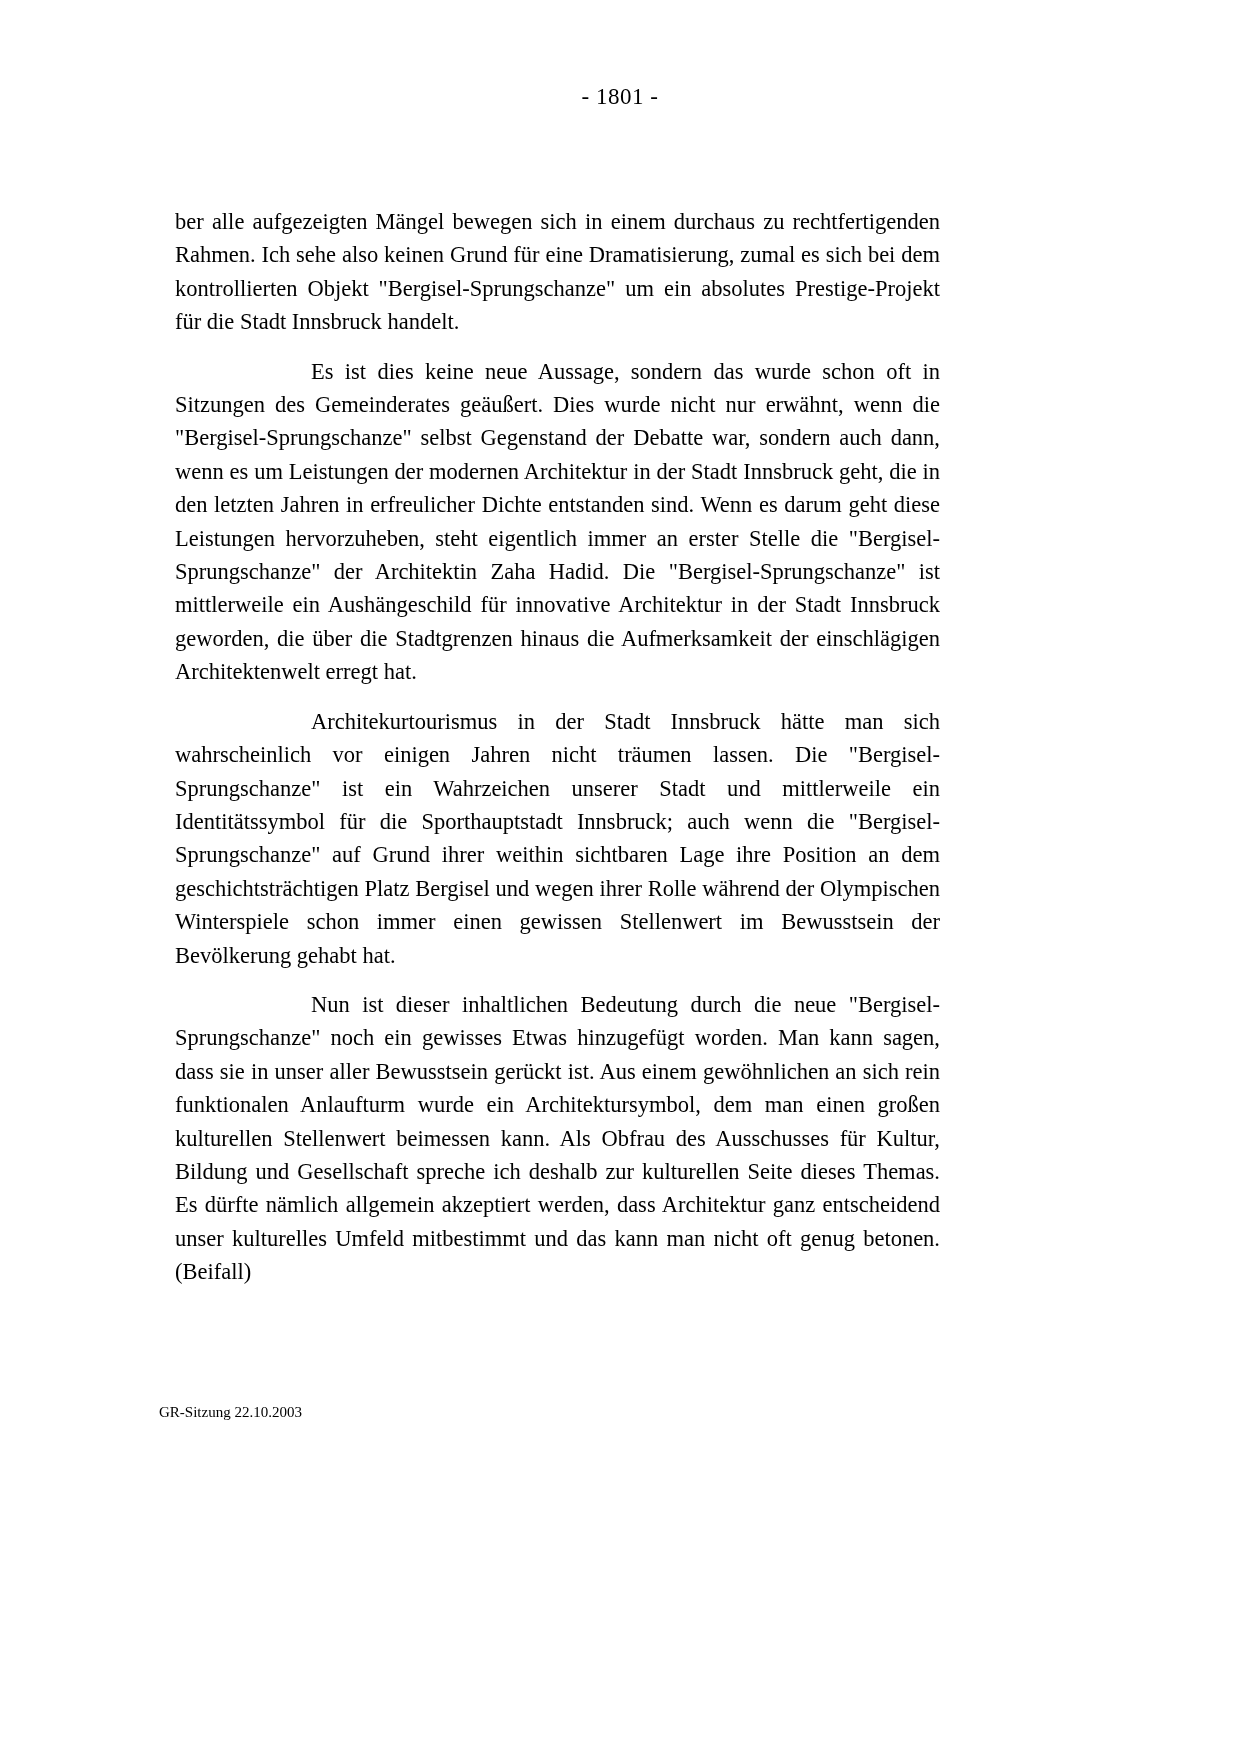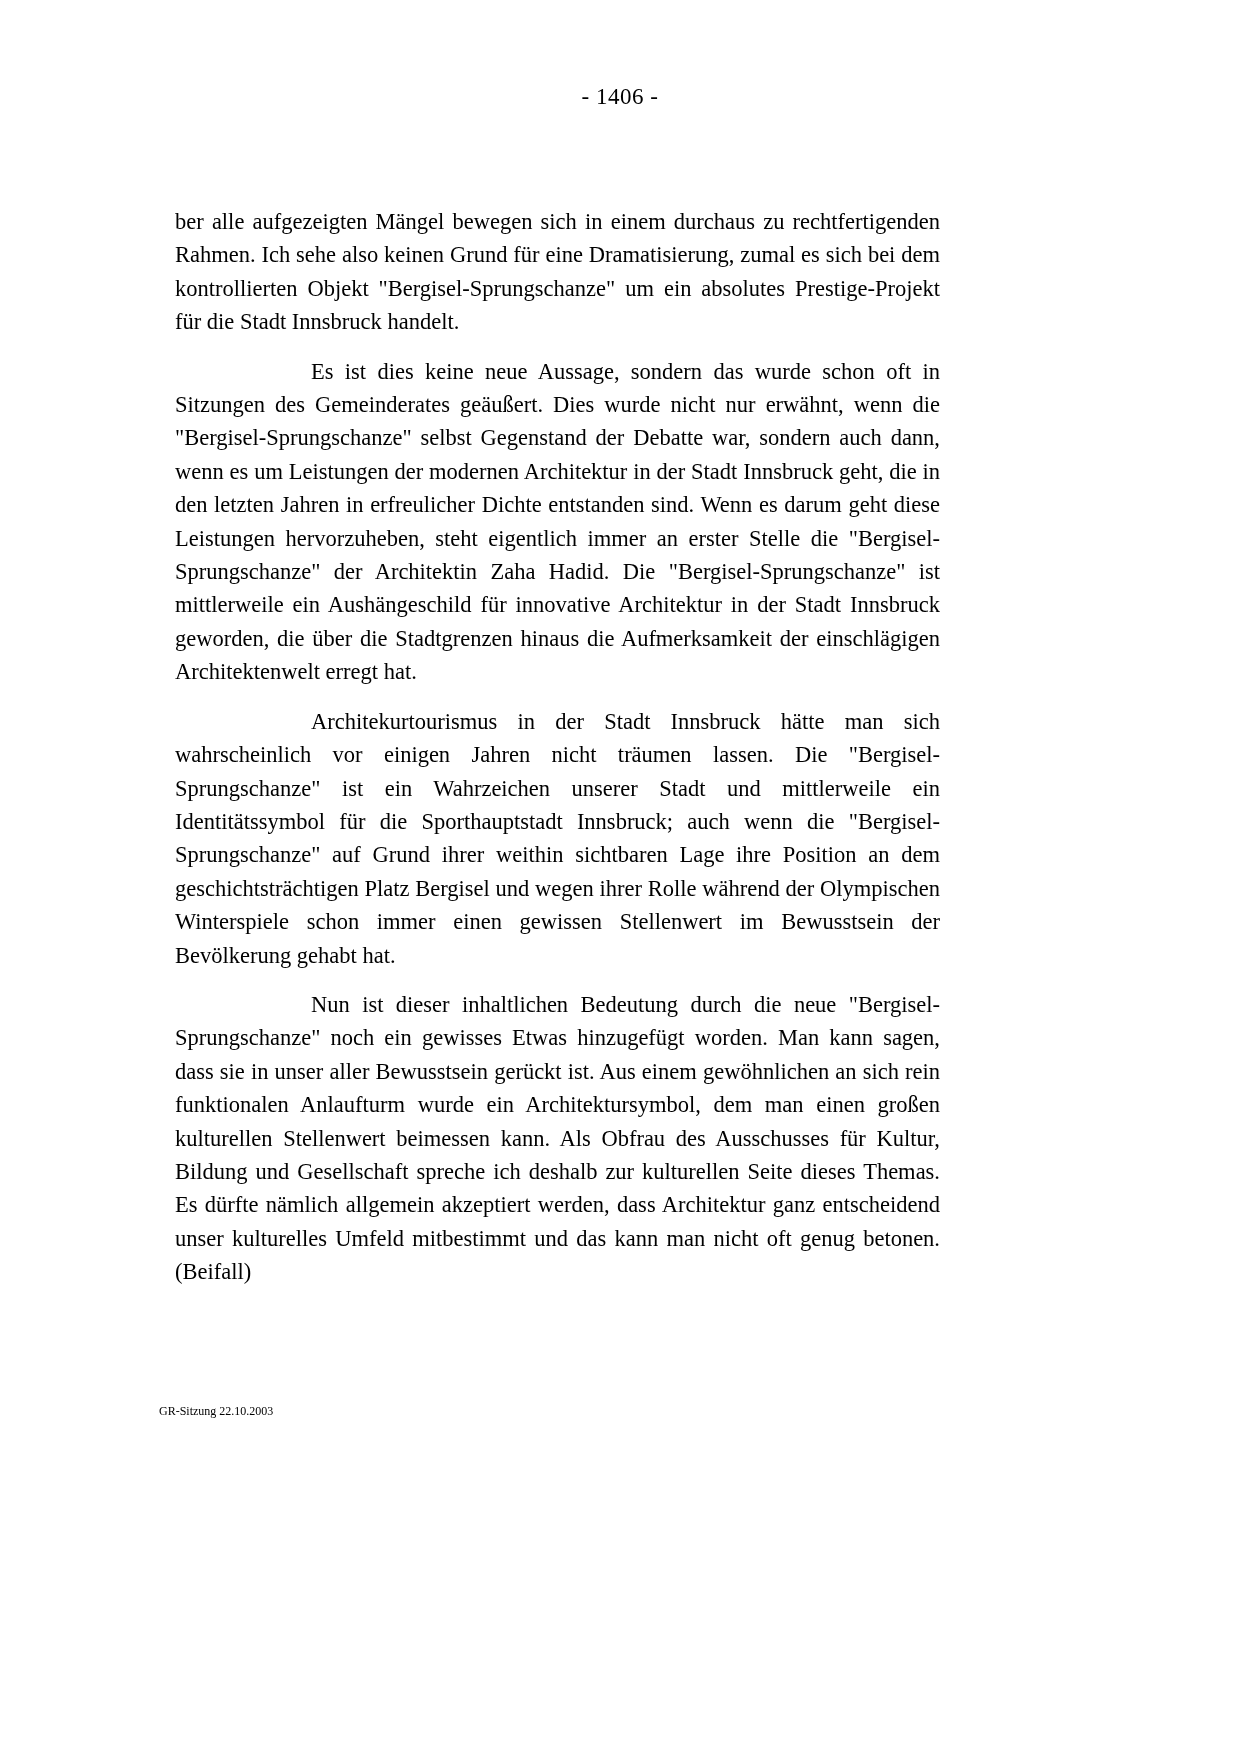--- a/index.html
+++ b/index.html
@@ -38,28 +38,28 @@
     margin: 16px;
     padding: 0;
   }
   .para.indent {
     text-indent: 136px;
   }
   .footer {
     position: absolute;
     top: 1404px;
     left: 159px;
-    font-size: 12px;
+    font-size: 15px;
   }
 </style>
 </head>
 <body>
 
 <div class="page">
-  <div class="page-number">- 1406 -</div>
+  <div class="page-number">- 1801 -</div>
 
   <div class="content">
     <p class="para no-indent">ber alle aufgezeigten Mängel bewegen sich in einem durchaus zu rechtfertigenden Rahmen. Ich sehe also keinen Grund für eine Dramatisierung, zumal es sich bei dem kontrollierten Objekt "Bergisel-Sprungschanze" um ein absolutes Prestige-Projekt für die Stadt Innsbruck handelt.</p>
     <p class="para indent">Es ist dies keine neue Aussage, sondern das wurde schon oft in Sitzungen des Gemeinderates geäußert. Dies wurde nicht nur erwähnt, wenn die "Bergisel-Sprungschanze" selbst Gegenstand der Debatte war, sondern auch dann, wenn es um Leistungen der modernen Architektur in der Stadt Innsbruck geht, die in den letzten Jahren in erfreulicher Dichte entstanden sind. Wenn es darum geht diese Leistungen hervorzuheben, steht eigentlich immer an erster Stelle die "Bergisel-Sprungschanze" der Architektin Zaha Hadid. Die "Bergisel-Sprungschanze" ist mittlerweile ein Aushängeschild für innovative Architektur in der Stadt Innsbruck geworden, die über die Stadtgrenzen hinaus die Aufmerksamkeit der einschlägigen Architektenwelt erregt hat.</p>
     <p class="para indent">Architekurtourismus in der Stadt Innsbruck hätte man sich wahrscheinlich vor einigen Jahren nicht träumen lassen. Die "Bergisel-Sprungschanze" ist ein Wahrzeichen unserer Stadt und mittlerweile ein Identitätssymbol für die Sporthauptstadt Innsbruck; auch wenn die "Bergisel-Sprungschanze" auf Grund ihrer weithin sichtbaren Lage ihre Position an dem geschichtsträchtigen Platz Bergisel und wegen ihrer Rolle während der Olympischen Winterspiele schon immer einen gewissen Stellenwert im Bewusstsein der Bevölkerung gehabt hat.</p>
     <p class="para indent">Nun ist dieser inhaltlichen Bedeutung durch die neue "Bergisel-Sprungschanze" noch ein gewisses Etwas hinzugefügt worden. Man kann sagen, dass sie in unser aller Bewusstsein gerückt ist. Aus einem gewöhnlichen an sich rein funktionalen Anlaufturm wurde ein Architektursymbol, dem man einen großen kulturellen Stellenwert beimessen kann. Als Obfrau des Ausschusses für Kultur, Bildung und Gesellschaft spreche ich deshalb zur kulturellen Seite dieses Themas. Es dürfte nämlich allgemein akzeptiert werden, dass Architektur ganz entscheidend unser kulturelles Umfeld mitbestimmt und das kann man nicht oft genug betonen. (Beifall)</p>
   </div>
 
   <div class="footer">GR-Sitzung 22.10.2003</div>
 </div>

